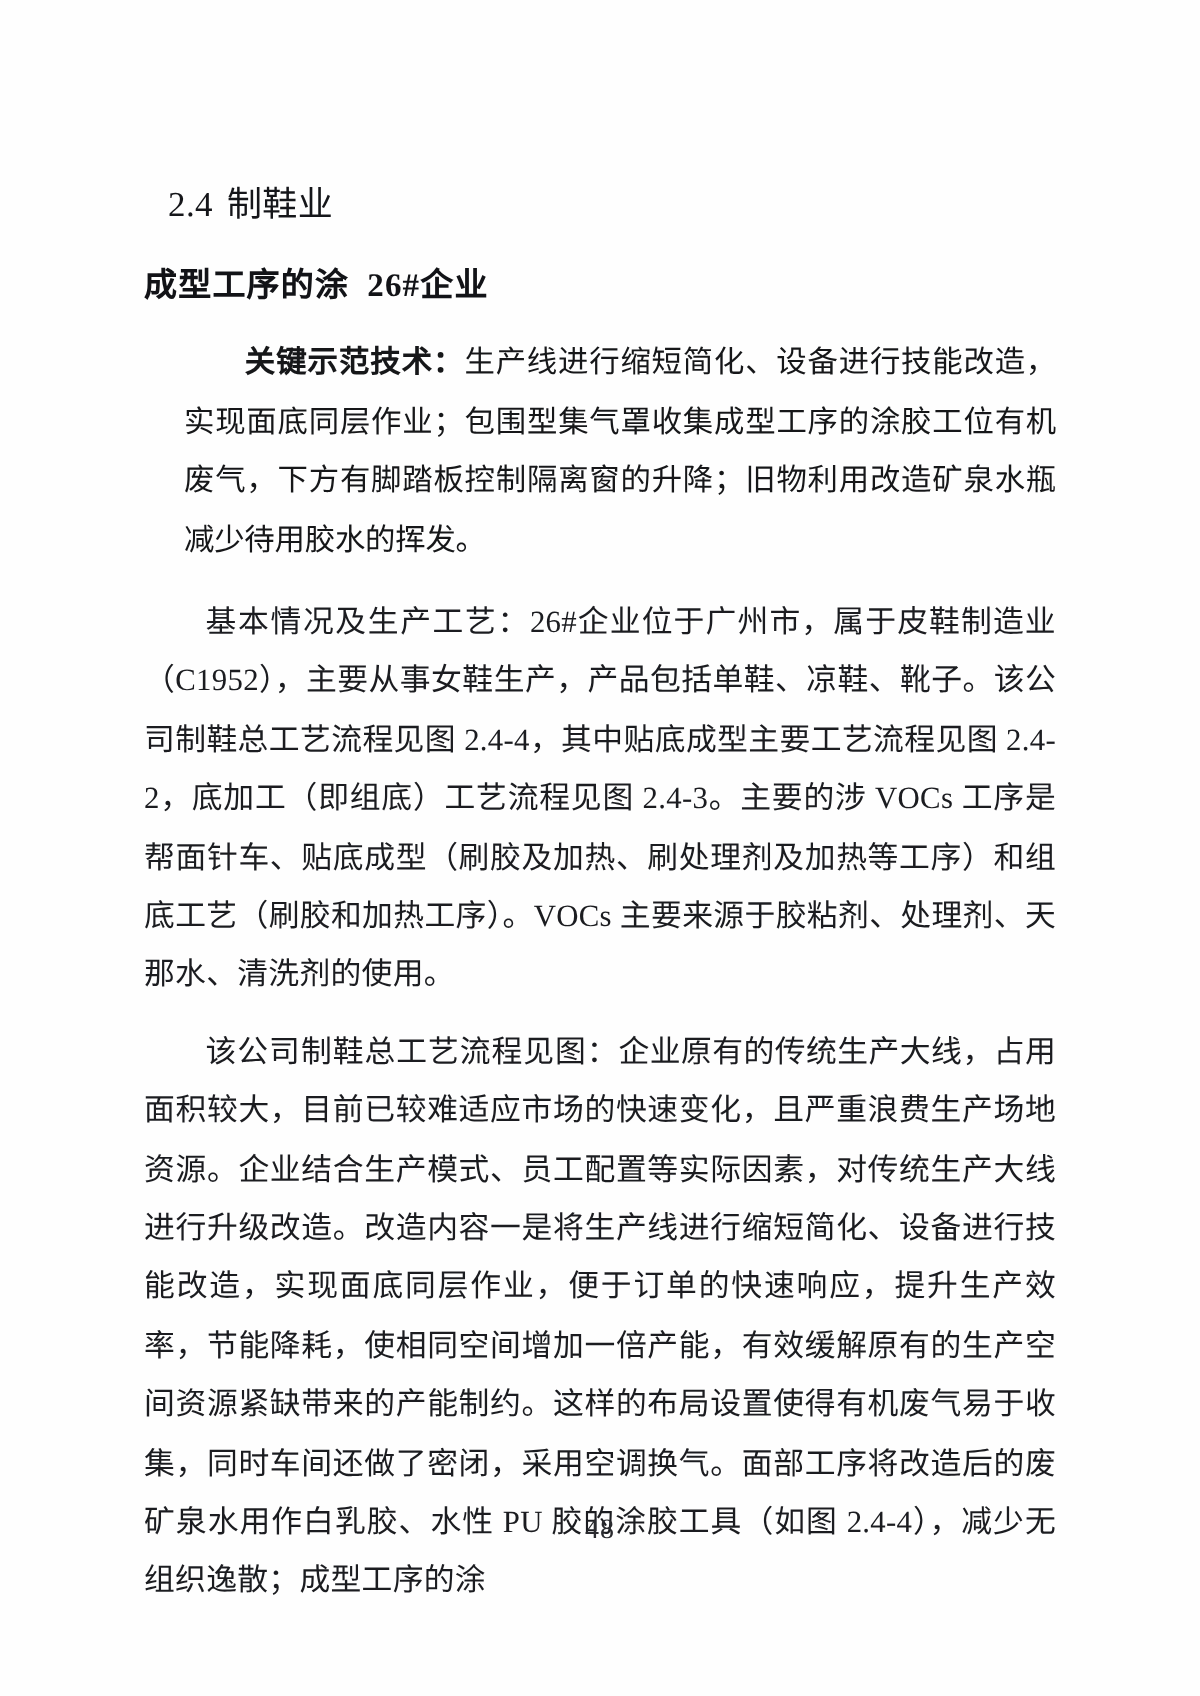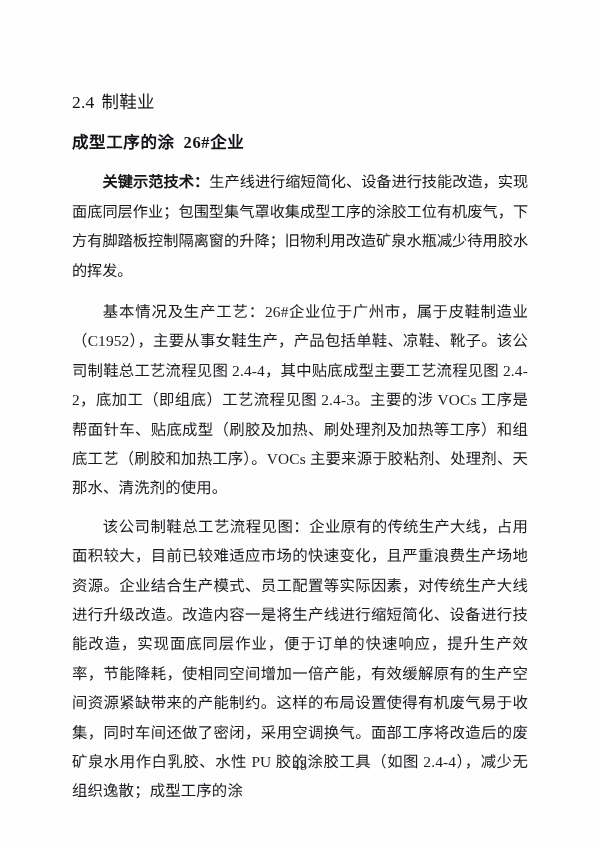--- a/index.html
+++ b/index.html
@@ -31,21 +31,21 @@
     width: 456px;
   }
 
   
   .section-heading {
     font-family: "Liberation Sans", "DejaVu Sans", sans-serif;
     font-size: 17.5px;
     font-weight: 400;
     color: #15161a;
     letter-spacing: 0.2px;
-    margin: 0 0 18px 0;
+    margin: 0 0 18px 12px;
     line-height: 1.25;
   }
   .section-heading .num {
     font-family: "Liberation Serif", serif;
     margin-right: 7px;
   }
 
   .case-heading {
     font-family: "Liberation Serif", "DejaVu Serif", serif;
     font-size: 16.5px;
@@ -67,20 +67,21 @@
     font-size: 15.4px;
     color: #1b1c20;
   }
 
   
   p.para.hei {
     font-family: "Liberation Sans", "DejaVu Sans", sans-serif;
     font-size: 15.2px;
     letter-spacing: -0.1px;
     color: #161719;
+    margin-left: 20px;
   }
 
   
   p.para.song {
     font-family: "Liberation Serif", "DejaVu Serif", serif;
     letter-spacing: 0.15px;
   }
 
   .lead-bold {
     font-weight: 400;

